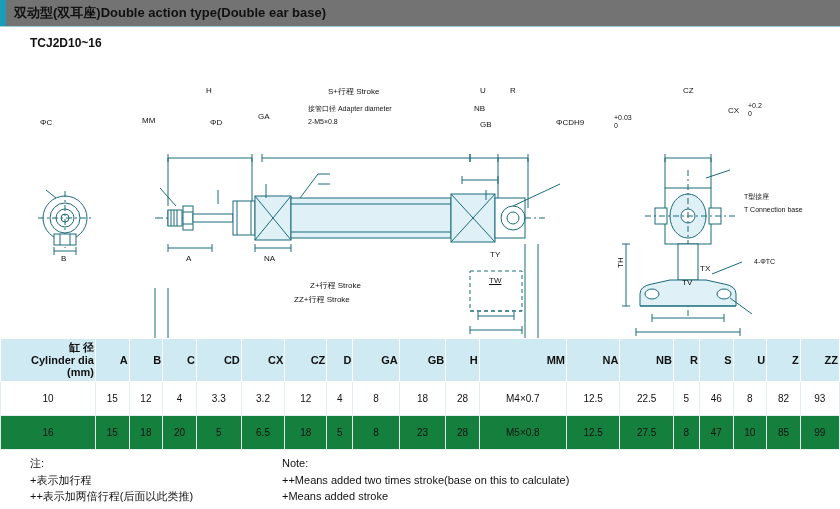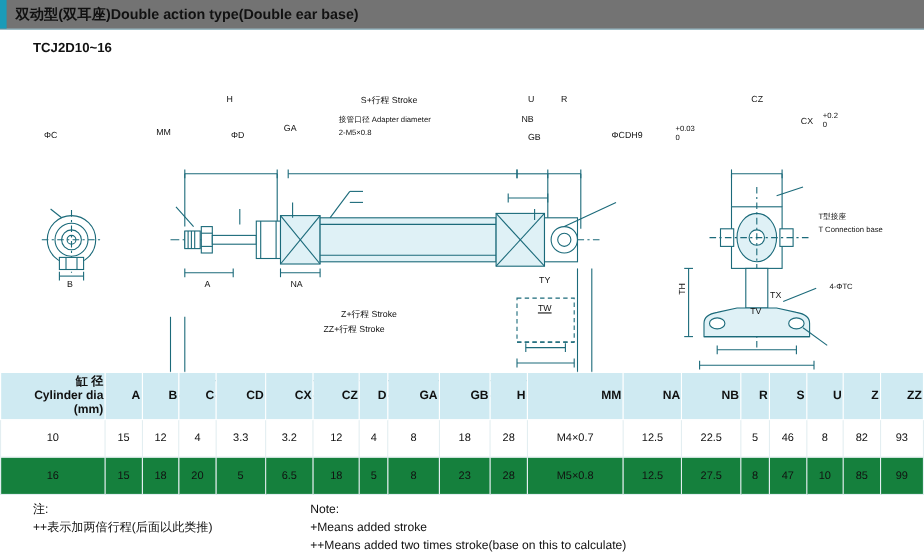--- a/index.html
+++ b/index.html
@@ -337,22 +337,23 @@
           <td>85</td>
           <td>99</td>
         </tr>
       </tbody>
     </table>
   </div>
 
   <div class="notes">
     <div class="cn">
       <div>注:</div>
+      <div>+表示加行程</div>
       <div>++表示加两倍行程(后面以此类推)</div>
     </div>
     <div class="en">
       <div>Note:</div>
+      <div>++Means added two times stroke(base on this to calculate)</div>
       <div>+Means added stroke</div>
-      <div>++Means added two times stroke(base on this to calculate)</div>
     </div>
   </div>
 
 </div>
 
 </body></html>

